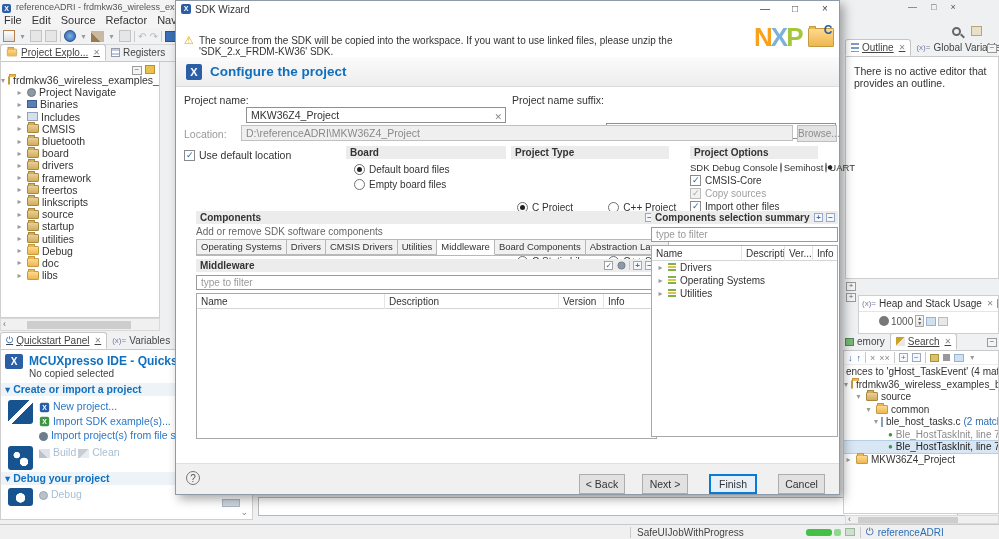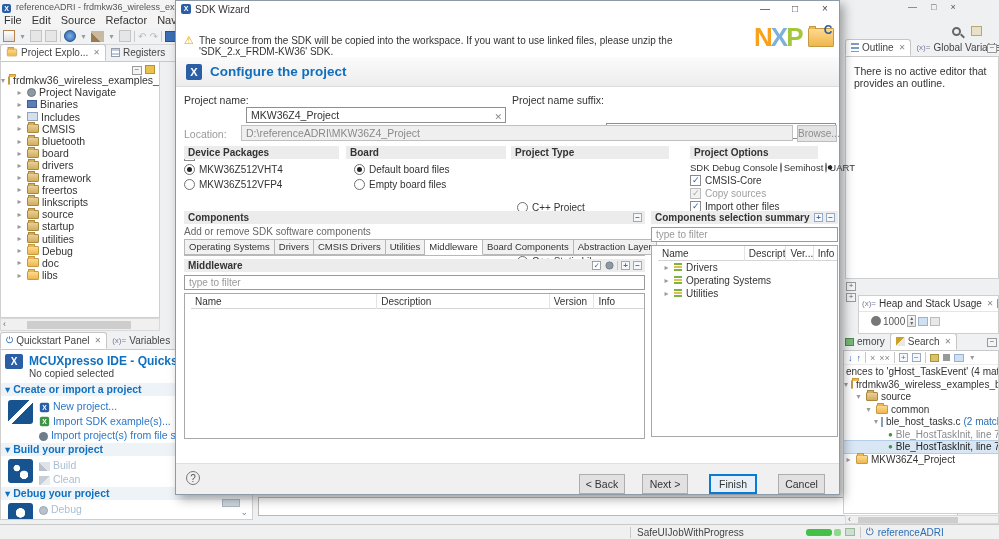--- a/index.html
+++ b/index.html
@@ -31,21 +31,21 @@
   .pm { display:inline-block; width:9px; height:9px; border:1px solid #9aaac6; background:#f4f7fb; color:#4a6da8; font-size:8px; line-height:7px; text-align:center; }
   .mag { width:9px; height:9px; border:2px solid #666; border-radius:50%; position:relative; }
   .mag:after { content:""; position:absolute; left:6px; top:6px; width:5px; height:2px; background:#666; transform:rotate(45deg); }
   .chev { color:#9a9a9a; font-size:8px; width:9px; display:inline-block; text-align:center; }
   .tabclose { color:#888; font-size:8px; margin-left:2px; }
   .minbox { display:inline-block; width:10px; height:9px; border:1px solid #9a9a9a; background:#f4f4f4; color:#666; font-size:8px; line-height:6px; text-align:center; }
 
   
   .vtabrow { background:#f0f1f3; border-bottom:1px solid #c9c9c9; display:flex; align-items:flex-end; }
   .vtab { height:17px; padding:0 5px; font-size:10px; color:#444; display:inline-flex; align-items:center; gap:3px; white-space:nowrap; }
-  .vtab.sel { background:#fff; border:1px solid #c6c6c6; border-bottom-color:#fff; border-radius:3px 3px 0 0; }
+  .vtab.sel { background:#fff; border:1px solid #c6c6c6; border-bottom-color:#fff; border-radius:3px 3px 0 0;text-decoration:underline; }
   .treerow { display:flex; align-items:center; height:12.2px; white-space:nowrap; font-size:10.5px; color:#333; gap:3px; }
   .qhead { background:#eef3f8; color:#1070c0; font-weight:bold; font-size:10.5px; padding:1px 4px; height:13px; line-height:11px; }
   .qlink { color:#2a77c9; font-size:10.5px; white-space:nowrap; }
   .qdis { color:#a8bfd3; font-size:10.5px; white-space:nowrap; }
   .bigico { width:25px; height:24px; border-radius:3px; }
   .big-create { background:linear-gradient(135deg, transparent 44%, #fff 44%, #fff 56%, transparent 56%), #17548f; }
   .big-build { background:radial-gradient(circle at 35% 38%, #fff 3px, transparent 3.5px), radial-gradient(circle at 64% 66%, #fff 4px, transparent 4.5px), #17548f; }
   .big-debug { background:radial-gradient(circle at 50% 55%, #fff 4.5px, transparent 5px), #17548f; }
   .sb-sep { width:1px; height:11px; background:#c9c9c9; }
   .scroll-track { background:#f0f0f0; border:1px solid #d9d9d9; }
@@ -60,21 +60,21 @@
   .tinput { border:1px solid #8f8f8f; background:#fff; height:16px; font-size:10.5px; line-height:14px; padding:0 14px 0 4px; position:relative; white-space:nowrap; overflow:hidden; }
   .tinput .clr { position:absolute; right:3px; top:2px; color:#888; font-size:9px; }
   .caret { display:inline-block; width:1px; height:11px; background:#000; vertical-align:-2px; }
   .dinput { border:1px solid #c0c0c0; background:#efefef; color:#8a8a8a; height:16px; font-size:10.5px; line-height:15px; padding:0 4px; white-space:nowrap; overflow:hidden; }
   .optrow { display:flex; align-items:center; gap:4px; font-size:10px; white-space:nowrap;margin-top:38px; }
   .ctab { display:inline-block; font-size:9.5px; padding:1px 4px 2px; border:1px solid #b8b8b8; border-left:none; background:#f1f1f1; color:#333; white-space:nowrap; }
   .ctab.first { border-left:1px solid #b8b8b8; }
   .ctab.sel { background:#fff; border-bottom-color:#fff; font-weight:normal; }
   .filterin { width:100%; height:15px; border:1px solid #9a9a9a; font-size:10px; padding:0 4px; font-family:"Liberation Sans",sans-serif; color:#333; }
   .filterin::placeholder { color:#9a9a9a; }
-  .tblbox { border:1px solid #a8a8a8; background:#fff;padding-left:6px; }
+  .tblbox { border:1px solid #a8a8a8; background:#fff; }
   .tblhead { display:flex; border-bottom:1px solid #d5d5d5; height:15px; align-items:center; }
   .th { font-size:10px; color:#333; padding:0 4px; border-right:1px solid #e4e4e4; height:15px; line-height:15px; white-space:nowrap; overflow:hidden; }
   .btn { position:absolute; height:20px; background:#e1e1e1; border:1px solid #adadad; font-size:10.5px; color:#333; text-align:center; line-height:18px; }
   .btn.def { border:2px solid #0a7bd4; line-height:16px; background:#e7f0f9; }
   .helpc { width:14px; height:14px; border:1px solid #777; border-radius:50%; color:#555; font-size:10px; text-align:center; line-height:13px; }
   .selrow { background:#d9e7f4; outline:1px solid #b5cfe7; }
   .dot { color:#3f9447; font-size:8px; }
   .graytxt { color:#8a8a8a; }
   .bluetxt { color:#2a6db5; }
 </style>
@@ -258,24 +258,23 @@
     </div>
     <div class="qhead" style="margin-top:2px;">▾ <span>Create or import a project</span></div>
     <div style="display:flex;gap:6px;padding:4px 0 2px 7px;">
       <span class="ic bigico big-create"></span>
       <div style="display:flex;flex-direction:column;gap:2px;">
         <span class="qlink"><span class="ic xbadge" style="transform:scale(.85);">X</span> <span>New project...</span></span>
         <span class="qlink"><span class="ic xbadge green" style="transform:scale(.85);">X</span> <span>Import SDK example(s)...</span></span>
         <span class="qlink"><span class="ic" style="width:9px;height:9px;border-radius:50%;background:#6d7d8b;"></span> <span>Import project(s) from file system...</span></span>
       </div>
     </div>
-    <div class="qhead">▾ <span>Build your project</span></div>
     <div style="display:flex;gap:6px;padding:3px 0 2px 7px;">
       <span class="ic bigico big-build"></span>
-      <div style="display:flex;flex-direction:column;gap:2px;">
+      <div style="display:flex;flex-direction:row;gap:2px;">
         <span class="qdis"><span class="ic" style="width:11px;height:9px;background:linear-gradient(45deg,#b9c2cc 40%,#dde3e9 41%);"></span> <span>Build</span></span>
         <span class="qdis"><span class="ic" style="width:11px;height:9px;background:linear-gradient(135deg,#c6cdd4 50%,#e8ecef 51%);"></span> <span>Clean</span></span>
       </div>
     </div>
     <div class="qhead">▾ <span>Debug your project</span></div>
     <div style="display:flex;gap:6px;padding:3px 0 0 7px;">
       <span class="ic bigico big-debug" style="height:18px;"></span>
       <span class="qdis"><span class="ic gear" style="background:#b9c2cc;border-color:#9aa6b2;"></span> <span>Debug</span></span>
     </div>
     <span class="abs" style="right:4px;bottom:2px;color:#888;font-size:9px;">⌄</span>
@@ -315,21 +314,21 @@
     <span class="minbox">+</span>
   </div>
 
   <div class="abs" style="left:858px;top:295px;width:141px;height:39px;background:#fff;border:1px solid #cfcfcf;overflow:hidden;">
     <div style="display:flex;align-items:center;gap:3px;height:16px;padding-left:3px;background:#fff;border-bottom:1px solid #e5e5e5;">
       <span style="color:#7a7aa0;font-size:8px;">(x)=</span>
       <span style="font-size:10px;white-space:nowrap;">Heap and Stack Usage</span>
       <span class="tabclose">✕</span>
       <span class="minbox" style="margin-left:auto;margin-right:2px;">−</span>
     </div>
-    <div style="display:flex;align-items:center;gap:2px;height:18px;padding-left:12px;">
+    <div style="display:flex;align-items:center;gap:2px;height:18px;padding-left:20px;">
       <span class="ic" style="width:10px;height:10px;border-radius:50%;background:#777;"></span>
       <span style="font-size:10px;color:#555;">1000</span>
       <span class="ic" style="width:9px;height:12px;border:1px solid #aaa;background:linear-gradient(#f8f8f8,#e4e4e4);font-size:6px;line-height:5px;text-align:center;color:#666;">▴<br>▾</span>
       <span class="ic" style="width:10px;height:9px;background:#cfe0f0;border:1px solid #96b4d2;"></span>
       <span class="ic" style="width:10px;height:9px;background:#e8e8e8;border:1px solid #bbb;"></span>
     </div>
   </div>
 
   <div class="abs vtabrow" style="left:843px;top:334px;width:156px;height:17px;">
     <span class="vtab" style="padding-left:2px;">
@@ -456,47 +455,46 @@
       <span style="font-size:10.5px;">Use default location</span>
     </div>
     <span class="abs" style="left:8px;top:127px;font-size:10.5px;color:#9a9a9a;">Location:</span>
     <div class="abs dinput" style="left:65px;top:124px;width:552px;">
       <span>D:\referenceADRI\MKW36Z4_Project</span>
     </div>
     <div class="abs" style="left:621px;top:124px;width:40px;height:17px;background:#e4e4e4;border:1px solid #bdbdbd;color:#8d8d8d;font-size:10px;text-align:center;line-height:15px;">
       <span>Browse...</span>
     </div>
 
-    <div class="abs" style="left:8px;top:145px;width:155px;">
-      <div class="ghead">Device Packages</div>
-      <div class="optrow" style="margin-top:5px;">
-          <span class="ic rb sel"></span>
-          <span>MKW36Z512VHT4</span>
-        </div>
-      <div class="optrow" style="margin-top:4px;">
-          <span class="ic rb"></span>
-          <span>MKW36Z512VFP4</span>
-        </div>
-    </div>
 
     <div class="abs" style="left:170px;top:145px;width:160px;">
       <div class="ghead">Board</div>
       <div class="optrow" style="margin-top:5px;margin-left:8px;">
           <span class="ic rb sel"></span>
           <span>Default board files</span>
         </div>
       <div class="optrow" style="margin-top:4px;margin-left:8px;">
           <span class="ic rb"></span>
           <span>Empty board files</span>
         </div>
     </div>
 
     <div class="abs" style="left:335px;top:145px;width:158px;">
       <div class="ghead">Project Type</div>
       <div style="display:flex;gap:8px;margin-top:5px;margin-left:6px;">
+        <div style="display:flex;flex-direction:column;gap:5px;">
+          <div class="optrow">
+              <span class="ic rb sel"></span>
+              <span>C Project</span>
+            </div>
+          <div class="optrow">
+              <span class="ic rb"></span>
+              <span>C Static Library</span>
+            </div>
+        </div>
         <div style="display:flex;flex-direction:column;gap:5px;">
           <div class="optrow">
               <span class="ic rb"></span>
               <span>C++ Project</span>
             </div>
           <div class="optrow">
               <span class="ic rb"></span>
               <span>C++ Static Library</span>
             </div>
         </div>
@@ -519,21 +517,21 @@
       <div class="optrow" style="margin-top:2px;color:#a0a0a0;">
           <span class="ic cb ck dis"></span>
           <span>Copy sources</span>
         </div>
       <div class="optrow" style="margin-top:2px;">
           <span class="ic cb ck"></span>
           <span>Import other files</span>
         </div>
     </div>
 
-    <div class="abs" style="left:8px;top:210px;width:461px;">
+    <div class="abs" style="left:20px;top:210px;width:461px;">
       <div class="ghead" style="position:relative;">
         <span>Components</span>
         <span class="pm" style="position:absolute;right:3px;top:2px;">−</span>
       </div>
       <div style="font-size:10px;color:#666;margin:2px 0 2px 0;">Add or remove SDK software components</div>
       <div style="white-space:nowrap;border-bottom:1px solid #b8b8b8;padding-bottom:0;">
         <span class="ctab first">Operating Systems</span><span class="ctab">Drivers</span><span class="ctab">CMSIS Drivers</span><span class="ctab">Utilities</span><span class="ctab sel">Middleware</span><span class="ctab">Board Components</span><span class="ctab">Abstraction Layer</span><span style="font-size:8px;color:#555;margin-left:3px;">»1</span>
       </div>
       <div class="ghead" style="margin-top:3px;position:relative;">
         <span>Middleware</span>

